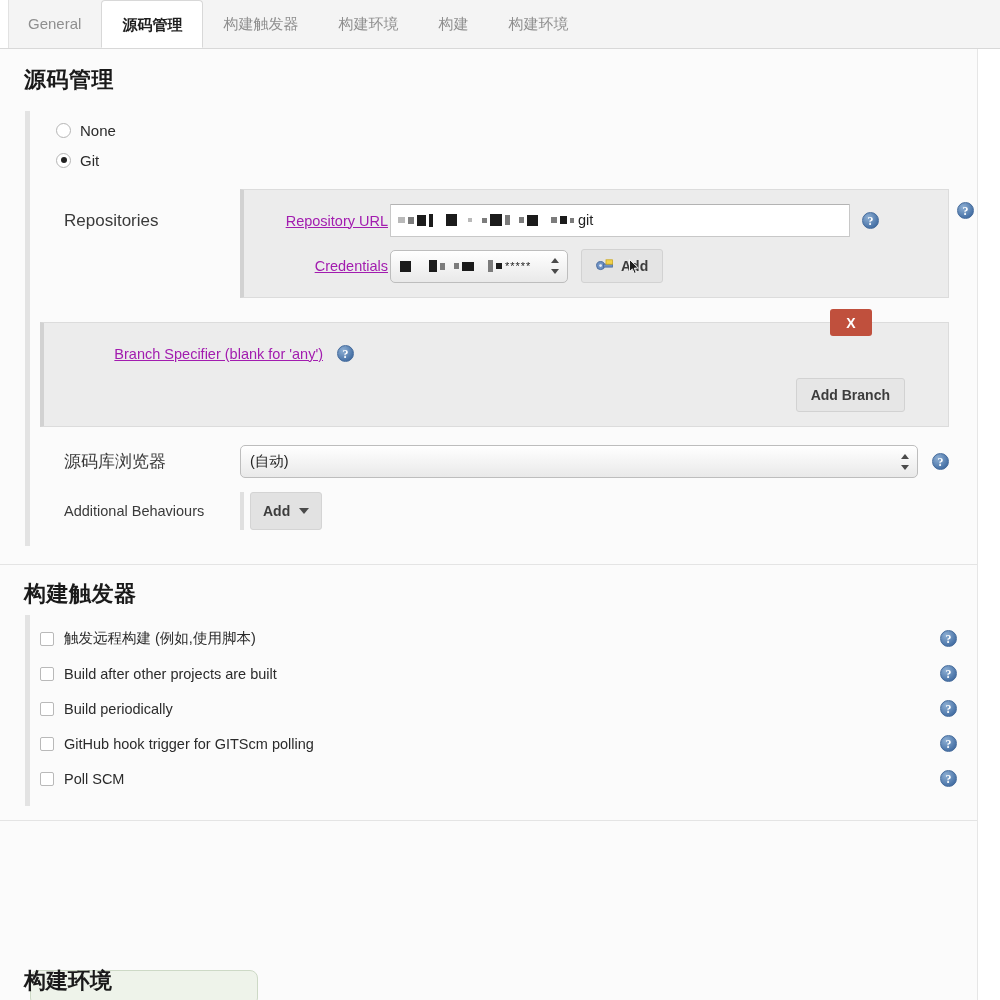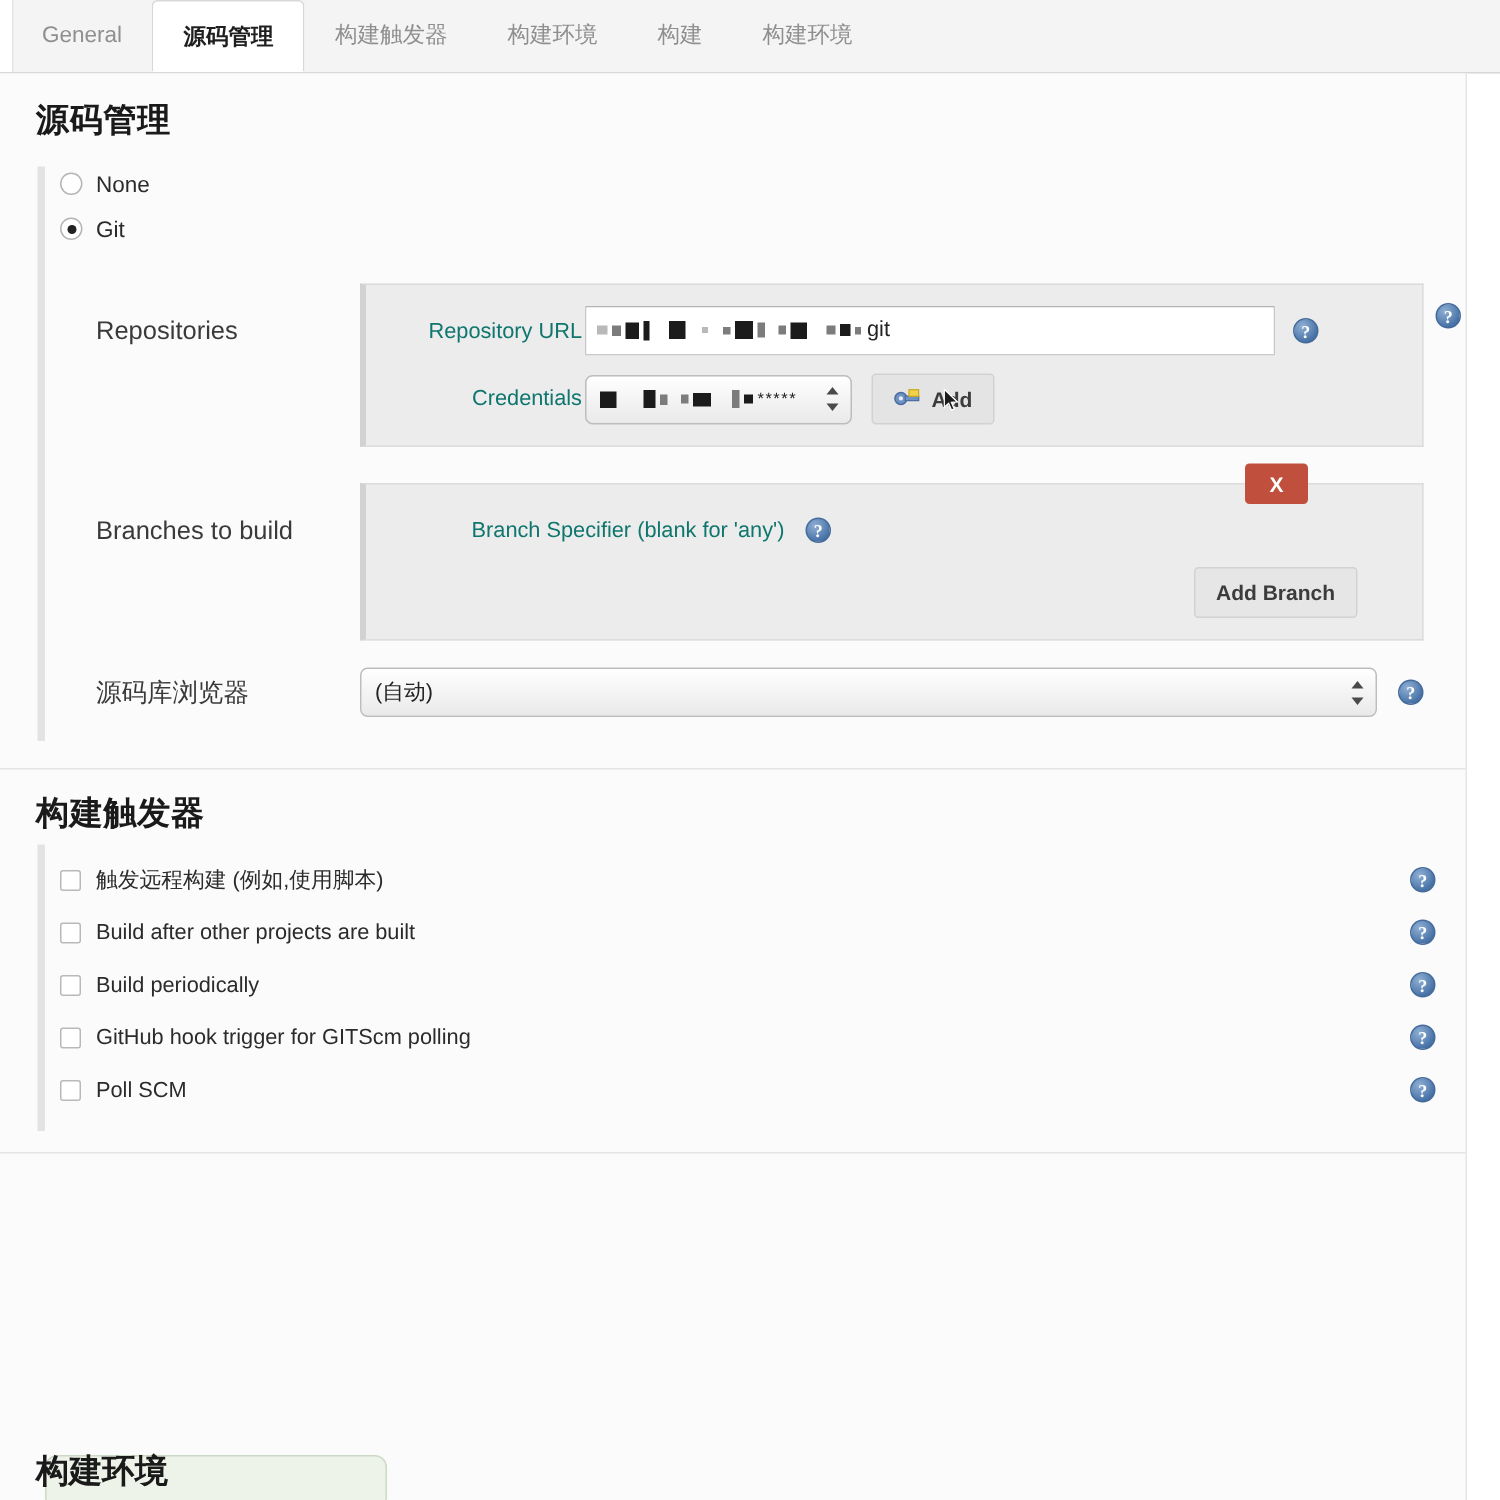--- a/index.html
+++ b/index.html
@@ -67,23 +67,23 @@
   }
 
   .scm-block{
     position:relative;
     margin:10px 0 0 25px;
     padding:4px 0 16px 0;
     border-left:5px solid #e3e3e3;
   }
 
   .radio-row{
-    display:flex;align-items:flex-start;
+    display:flex;align-items:center;
     height:30px;
-    padding-left:10px;
+    padding-left:26px;
   }
   .radio{
     width:15px;height:15px;border-radius:50%;
     border:1px solid #b5b5b5;background:#fff;
     box-sizing:border-box;margin-right:9px;
     position:relative;flex:0 0 auto;
   }
   .radio.checked:after{
     content:"";position:absolute;left:3.5px;top:3.5px;
     width:6px;height:6px;border-radius:50%;background:#222;
@@ -115,24 +115,25 @@
     border-left:4px solid #d2d2d2;
     position:relative;
     box-sizing:border-box;
     padding:14px 16px 14px 14px;
     margin-right:28px;
   }
 
   .prow{display:flex;align-items:center;margin-bottom:12px;}
   .prow:last-child{margin-bottom:0;}
   .plabel{
-    font-size:14.5px;color:#0f766e;
+    font-size:14.5px;color:#a21caf;
     text-align:right;
     flex:0 0 auto;
     padding-right:2px;
+    text-decoration:underline;
   }
   .plabel.w130{width:130px;}
   .plabel.w265{width:265px;}
 
   input.text{
     font-family:"Liberation Sans","DejaVu Sans",sans-serif;
     font-size:14.5px;color:#222;
     height:33px;
     border:1px solid #c8c8c8;
     border-top-color:#b3b3b3;
@@ -385,21 +386,20 @@
                     <path d="M0.5 0.5 L0.5 12.5 L3.4 9.9 L5.3 14.4 L7.2 13.6 L5.3 9.2 L9.3 9.0 Z" fill="#1c1c1c" stroke="#fff" stroke-width="0.9"></path>
                   </svg>
               </span>
             </div>
           </div>
 
         </div>
       </div>
 
       <div class="field-row" style="margin-top:24px;">
-        <div class="field-label">Branches to build</div>
         <div class="panel" style="padding-top:22px;">
           <div class="del-x">X</div>
 
           <div class="prow">
             <div class="plabel w265">Branch Specifier (blank for 'any')</div>
             <span class="help inline-help">?</span>
           </div>
 
           <div class="btn-right" style="margin-top:16px;padding-right:27px;">
             <div class="btn">Add Branch</div>
@@ -412,20 +412,29 @@
         <div class="select browser">
           <span>(自动)</span>
           <span class="arrows">
               <i class="up"></i>
               <i class="dn"></i>
             </span>
         </div>
         <span class="help inline-help" style="margin-left:14px;">?</span>
       </div>
 
+      <div class="behaviour-row">
+        <div class="bl">Additional Behaviours</div>
+        <div class="bwrap">
+          <div class="add-dd">
+            <span>Add</span>
+            <span class="caret"></span>
+          </div>
+        </div>
+      </div>
     </div>
 
     <hr class="divider">
 
     <div class="section-title" style="padding-top:14px;">构建触发器</div>
 
     <div class="trigger-area">
       <div class="chk-row">
         <span class="chkbox"></span>
         <span class="chk-label">触发远程构建 (例如,使用脚本)</span>

